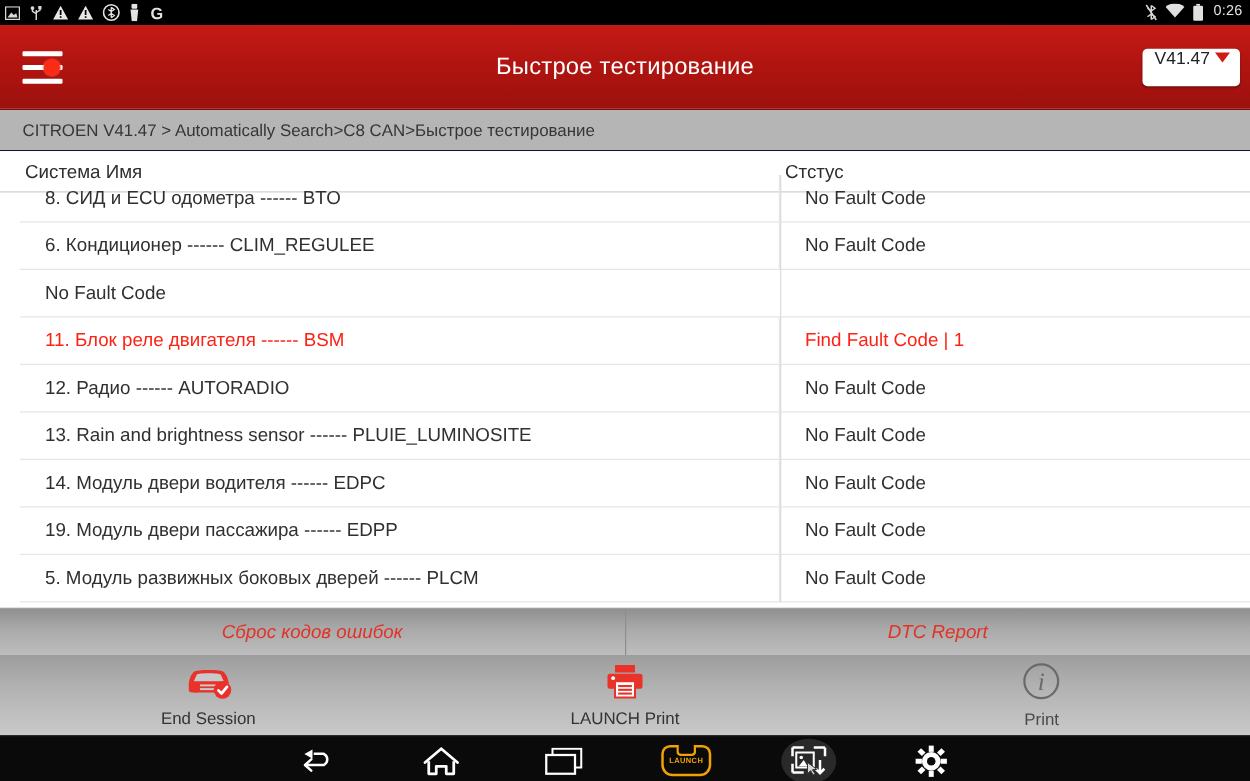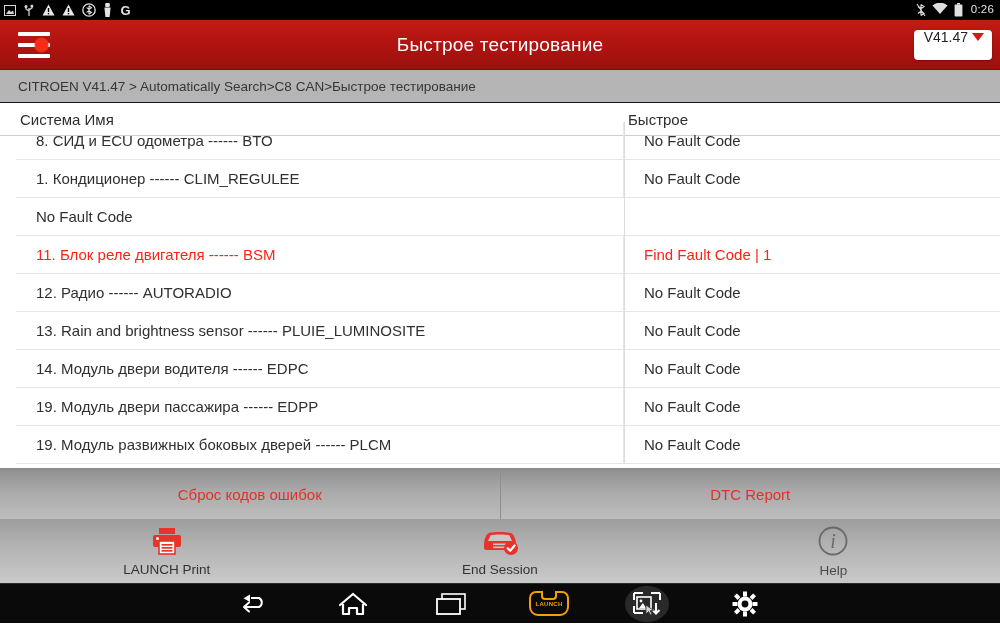--- a/index.html
+++ b/index.html
@@ -16,21 +16,21 @@
     display:flex; align-items:center; justify-content:space-between;
     padding:0 6px 0 4px; font-size:11px;
   }
   .sb-left{ display:flex; align-items:center; gap:7px; }
   .sb-right{ display:flex; align-items:flex-start; gap:6px; }
   .sb-ico{ display:inline-flex; align-items:center; justify-content:center; }
   .sb-time{ font-size:11.5px; color:#e4e4e4; letter-spacing:.2px; margin-left:2px; }
 
   
   .appbar{
-    height:50px; position:relative;
+    height:68px; position:relative;
     background:linear-gradient(180deg,#c51a16 0%, #b01410 48%, #9d110e 100%);
     border-bottom:1px solid #7d0c0a;
     display:flex; align-items:center;
   }
   .hamburger{
     position:absolute; left:18px; top:50%; transform:translateY(-50%);
     width:40px; height:26px; cursor:pointer;
     display:flex; flex-direction:column; justify-content:space-between;
   }
   .hamburger i{ display:block; height:4px; background:#fff; border-radius:1px; width:32px; }
@@ -79,23 +79,24 @@
   .cell{ font-size:15px; color:#303030; padding-left:20px; white-space:nowrap; }
   .cell.c1{ width:608px; border-right:1px solid #e6e6e6; height:100%; display:flex; align-items:center;}
   .cell.c2{ flex:1; height:100%; display:flex; align-items:center; }
   .row.fault .cell{ color:#fb2316; }
   .vdiv{
     position:absolute; left:608px; top:0; bottom:0; width:1px; background:#dcdcdc;
   }
 
   
   .actions{
-    height:51px; display:flex;
+    height:38px; display:flex;
     background:linear-gradient(180deg,#8f8f8f 0%, #a9a9a9 42%, #bdbdbd 100%);
     border-top:1px solid #8b8b8b;
+    font-style:italic;
   }
   .action{
     flex:1; display:flex; align-items:center; justify-content:center;
     color:#e23227; font-size:15px; cursor:pointer;
   }
   .action + .action{ border-left:1px solid #8e8e8e; }
 
   
   .tools{
     height:64px; display:flex;
@@ -216,31 +217,31 @@
     <span>V41.47</span>
     <span class="caret"></span>
   </div>
 </div>
 
 <div class="crumb">CITROEN V41.47 &gt; Automatically Search&gt;C8 CAN&gt;Быстрое тестирование</div>
 
 <div class="tablewrap">
   <div class="thead">
     <div class="th c1">Система Имя</div>
-    <div class="th c2">Быстрое</div>
+    <div class="th c2">Стстус</div>
   </div>
   <div class="rows">
     <div class="vdiv"></div>
     <div class="rowlist" id="rowlist">
         <div class="row">
           <div class="cell c1">8. СИД и ECU одометра ------ BTO</div>
           <div class="cell c2">No Fault Code</div>
         </div>
         <div class="row">
-          <div class="cell c1">1. Кондиционер ------ CLIM_REGULEE</div>
+          <div class="cell c1">6. Кондиционер ------ CLIM_REGULEE</div>
           <div class="cell c2">No Fault Code</div>
         </div>
         <div class="row">
           <div class="cell c2">No Fault Code</div>
         </div>
         <div class="row fault">
           <div class="cell c1">11. Блок реле двигателя ------ BSM</div>
           <div class="cell c2">Find Fault Code | 1</div>
         </div>
         <div class="row">
@@ -253,71 +254,71 @@
         </div>
         <div class="row">
           <div class="cell c1">14. Модуль двери водителя ------ EDPC</div>
           <div class="cell c2">No Fault Code</div>
         </div>
         <div class="row">
           <div class="cell c1">19. Модуль двери пассажира ------ EDPP</div>
           <div class="cell c2">No Fault Code</div>
         </div>
         <div class="row">
-          <div class="cell c1">19. Модуль развижных боковых дверей ------ PLCM</div>
+          <div class="cell c1">5. Модуль развижных боковых дверей ------ PLCM</div>
           <div class="cell c2">No Fault Code</div>
         </div>
       </div>
   </div>
 </div>
 
 <div class="actions">
   <div class="action">Сброс кодов ошибок</div>
   <div class="action">DTC Report</div>
 </div>
 
 <div class="tools">
+  <div class="tool">
+    <span>
+      <svg width="44" height="30" viewBox="0 0 44 30">
+        <path d="M6 18 C6 13 8 9.5 10 7.5 C12 5.5 32 5.5 34 7.5 C36 9.5 38 13 38 18 L38 22 C38 23.5 36.5 24 35 24 L9 24 C7.5 24 6 23.5 6 22 Z" fill="#e8322a"></path>
+        <path d="M12.5 9.5 C14 8.2 30 8.2 31.5 9.5 L34 15 L10 15 Z" fill="#c9c9c9"></path>
+        <circle cx="12" cy="20.5" r="3.6" fill="#e8322a"></circle>
+        <circle cx="32" cy="20.5" r="3.6" fill="#e8322a"></circle>
+        <rect x="15" y="17.5" width="14" height="1.6" fill="#c9c9c9"></rect>
+        <rect x="15" y="20.5" width="14" height="1.6" fill="#c9c9c9"></rect>
+        <circle cx="33" cy="22" r="7" fill="#e8322a"></circle>
+        <path d="M29.7 22.3 L32.2 24.8 L36.6 19.5" stroke="#fff" stroke-width="2.2" fill="none" stroke-linecap="round" stroke-linejoin="round"></path>
+      </svg>
+    </span>
+    <span class="lbl">End Session</span>
+  </div>
   <div class="tool">
     <span>
       <svg width="36" height="30" viewBox="0 0 36 30">
         <rect x="10" y="2" width="16" height="6" fill="#e8322a"></rect>
         <rect x="4" y="9" width="28" height="12" rx="2" fill="#e8322a"></rect>
         <circle cx="8.5" cy="12.5" r="1.5" fill="#fff"></circle>
         <rect x="10" y="15" width="16" height="13" fill="#fff"></rect>
         <rect x="10" y="15" width="16" height="13" fill="none" stroke="#e8322a" stroke-width="1.6"></rect>
         <rect x="12.5" y="18" width="11" height="1.7" fill="#e8322a"></rect>
         <rect x="12.5" y="21" width="11" height="1.7" fill="#e8322a"></rect>
         <rect x="12.5" y="24" width="11" height="1.7" fill="#e8322a"></rect>
       </svg>
     </span>
     <span class="lbl">LAUNCH Print</span>
   </div>
-  <div class="tool">
-    <span>
-      <svg width="44" height="30" viewBox="0 0 44 30">
-        <path d="M6 18 C6 13 8 9.5 10 7.5 C12 5.5 32 5.5 34 7.5 C36 9.5 38 13 38 18 L38 22 C38 23.5 36.5 24 35 24 L9 24 C7.5 24 6 23.5 6 22 Z" fill="#e8322a"></path>
-        <path d="M12.5 9.5 C14 8.2 30 8.2 31.5 9.5 L34 15 L10 15 Z" fill="#c9c9c9"></path>
-        <circle cx="12" cy="20.5" r="3.6" fill="#e8322a"></circle>
-        <circle cx="32" cy="20.5" r="3.6" fill="#e8322a"></circle>
-        <rect x="15" y="17.5" width="14" height="1.6" fill="#c9c9c9"></rect>
-        <rect x="15" y="20.5" width="14" height="1.6" fill="#c9c9c9"></rect>
-        <circle cx="33" cy="22" r="7" fill="#e8322a"></circle>
-        <path d="M29.7 22.3 L32.2 24.8 L36.6 19.5" stroke="#fff" stroke-width="2.2" fill="none" stroke-linecap="round" stroke-linejoin="round"></path>
-      </svg>
-    </span>
-    <span class="lbl">End Session</span>
-  </div>
   <div class="tool help">
     <span>
       <svg width="32" height="32" viewBox="0 0 32 32">
         <circle cx="16" cy="16" r="13.5" fill="none" stroke="#6a6a6a" stroke-width="1.8"></circle>
         <text x="16" y="23" font-family="Liberation Serif, serif" font-style="italic" font-size="20" fill="#6a6a6a" text-anchor="middle">i</text>
       </svg>
     </span>
-    <span class="lbl">Help</span>
+    <span class="lbl">Print</span>
   </div>
 </div>
 
 <div class="navbar">
   <div class="nav">
     <svg width="30" height="22" viewBox="0 0 30 22">
         <path d="M4 14 H19 A5 5 0 0 0 19 5 H11" stroke="#fff" stroke-width="2" fill="none"></path>
         <polygon points="10,1.5 10,9 3.5,5.2" fill="#fff"></polygon>
         <path d="M4 14 L9 9.5 M4 14 L9 18.5" stroke="#fff" stroke-width="2" fill="none" stroke-linecap="round"></path>
       </svg>

